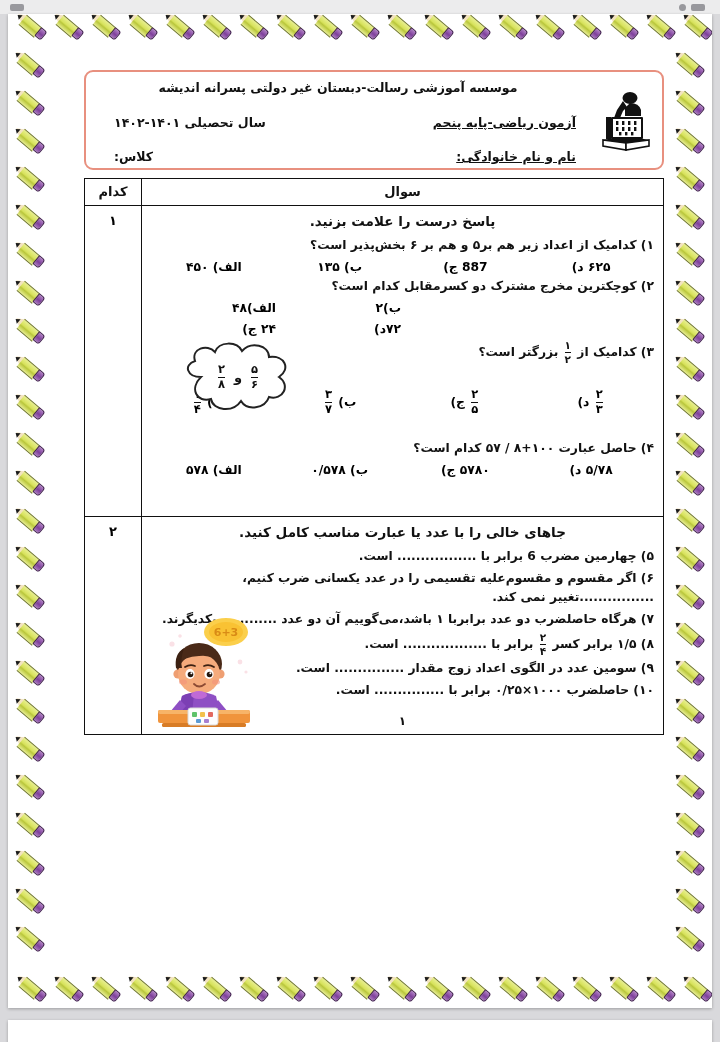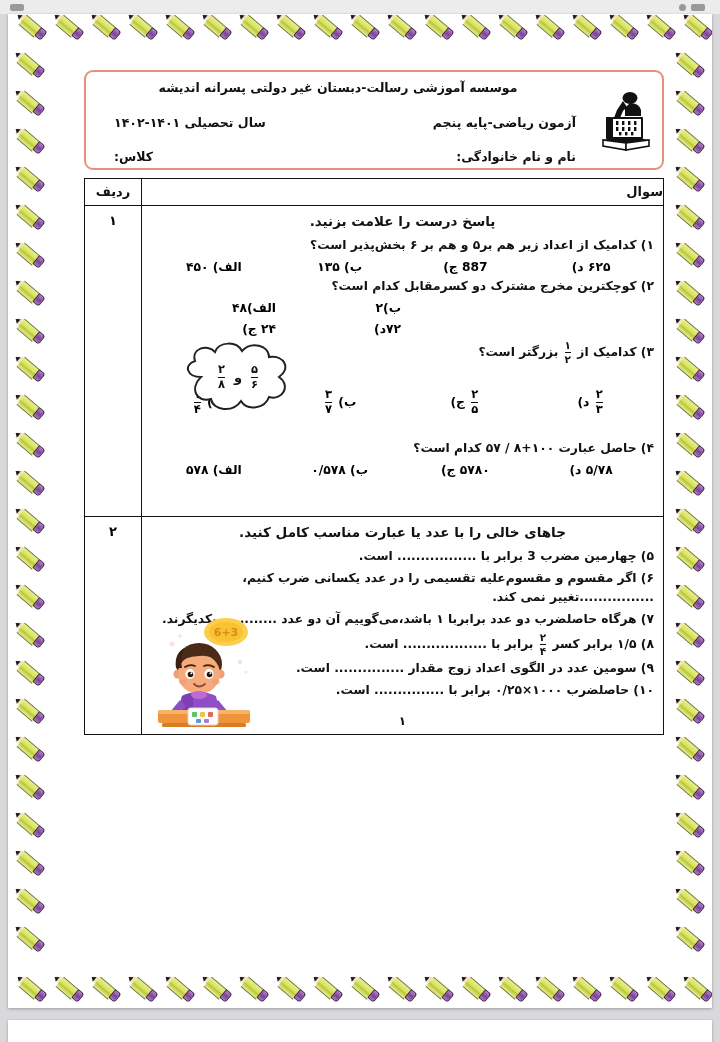--- a/index.html
+++ b/index.html
@@ -85,34 +85,34 @@
   .hdr-text{
     flex:1;display:flex;flex-direction:column;justify-content:space-between;
     padding:8px 14px 4px 4px;gap:4px;
   }
   .hdr-line{
     font-weight:bold;color:#101010;
     font-size:12.5px;letter-spacing:-.2px;
   }
   .hdr-line.l1{text-align:center;padding-left:10px;}
   .hdr-row{display:flex;justify-content:space-between;align-items:baseline;}
-  .hdr-row .right{text-align:right;}
+  .hdr-row .right{text-align:right;text-decoration:underline;}
   .hdr-row .mid{text-align:center;flex:0 0 auto;padding-left:24px;}
 
   
   table.exam{
     margin-top:8px;width:100%;border-collapse:collapse;
     table-layout:fixed;
   }
   table.exam th,table.exam td{
     border:1.6px solid #111;
     vertical-align:top;
   }
   th.col-radif,td.col-radif{width:56px;text-align:center;}
-  th.col-soal{text-align:right;}
+  th.col-soal{text-align:center;}
   th.exam-th{
     font-weight:bold;font-size:13px;padding:5px 0 6px;color:#111;
   }
   td.cell{padding:6px 9px 10px;position:relative;}
   td.col-radif{font-size:13px;font-weight:bold;padding-top:7px;}
 
   .sec-title{
     font-weight:bold;font-size:13.5px;color:#111;
     text-align:center;margin:1px 0 7px;
   }
@@ -743,21 +743,21 @@
           <div class="hdr-line right">نام و نام خانوادگی:</div>
           <div class="hdr-line mid">کلاس:</div>
         </div>
       </div>
     </div>
 
     <table class="exam">
       <thead>
         <tr>
           <th class="exam-th col-soal">سوال</th>
-          <th class="exam-th col-radif">ردیف</th>
+          <th class="exam-th col-radif">کدام</th>
         </tr>
       </thead>
       <tbody>
 
         <tr>
           <td class="cell">
 
             <div class="sec-title">پاسخ درست را علامت بزنید.</div>
 
             <div class="q">۱) کدامیک از اعداد زیر هم بر۵ و هم بر ۶ بخش‌پذیر است؟</div>
@@ -886,21 +886,21 @@
             <div style="height:26px;"></div>
           </td>
           <td class="col-radif">۱</td>
         </tr>
 
         <tr>
           <td class="cell" style="padding-bottom:6px;">
 
             <div class="sec-title">جاهای خالی را با عدد یا عبارت مناسب کامل کنید.</div>
 
-            <div class="q">۵) چهارمین مضرب 3 برابر با ................. است.</div>
+            <div class="q">۵) چهارمین مضرب 6 برابر با ................. است.</div>
             <div class="q">۶) اگر مقسوم و مقسوم‌علیه تقسیمی را در عدد یکسانی ضرب کنیم، ................تغییر نمی کند.</div>
             <div class="q">۷) هرگاه حاصلضرب دو عدد برابربا ۱ باشد،می‌گوییم آن دو عدد ............ یکدیگرند.</div>
 
             <div class="q">
               <span>۸) ۱/۵ برابر کسر</span>
               <span class="frac frac-sm">
                 <span class="num">۲</span>
                 <span class="den">۴</span>
               </span>
               <span>برابر با .................. است.</span>

